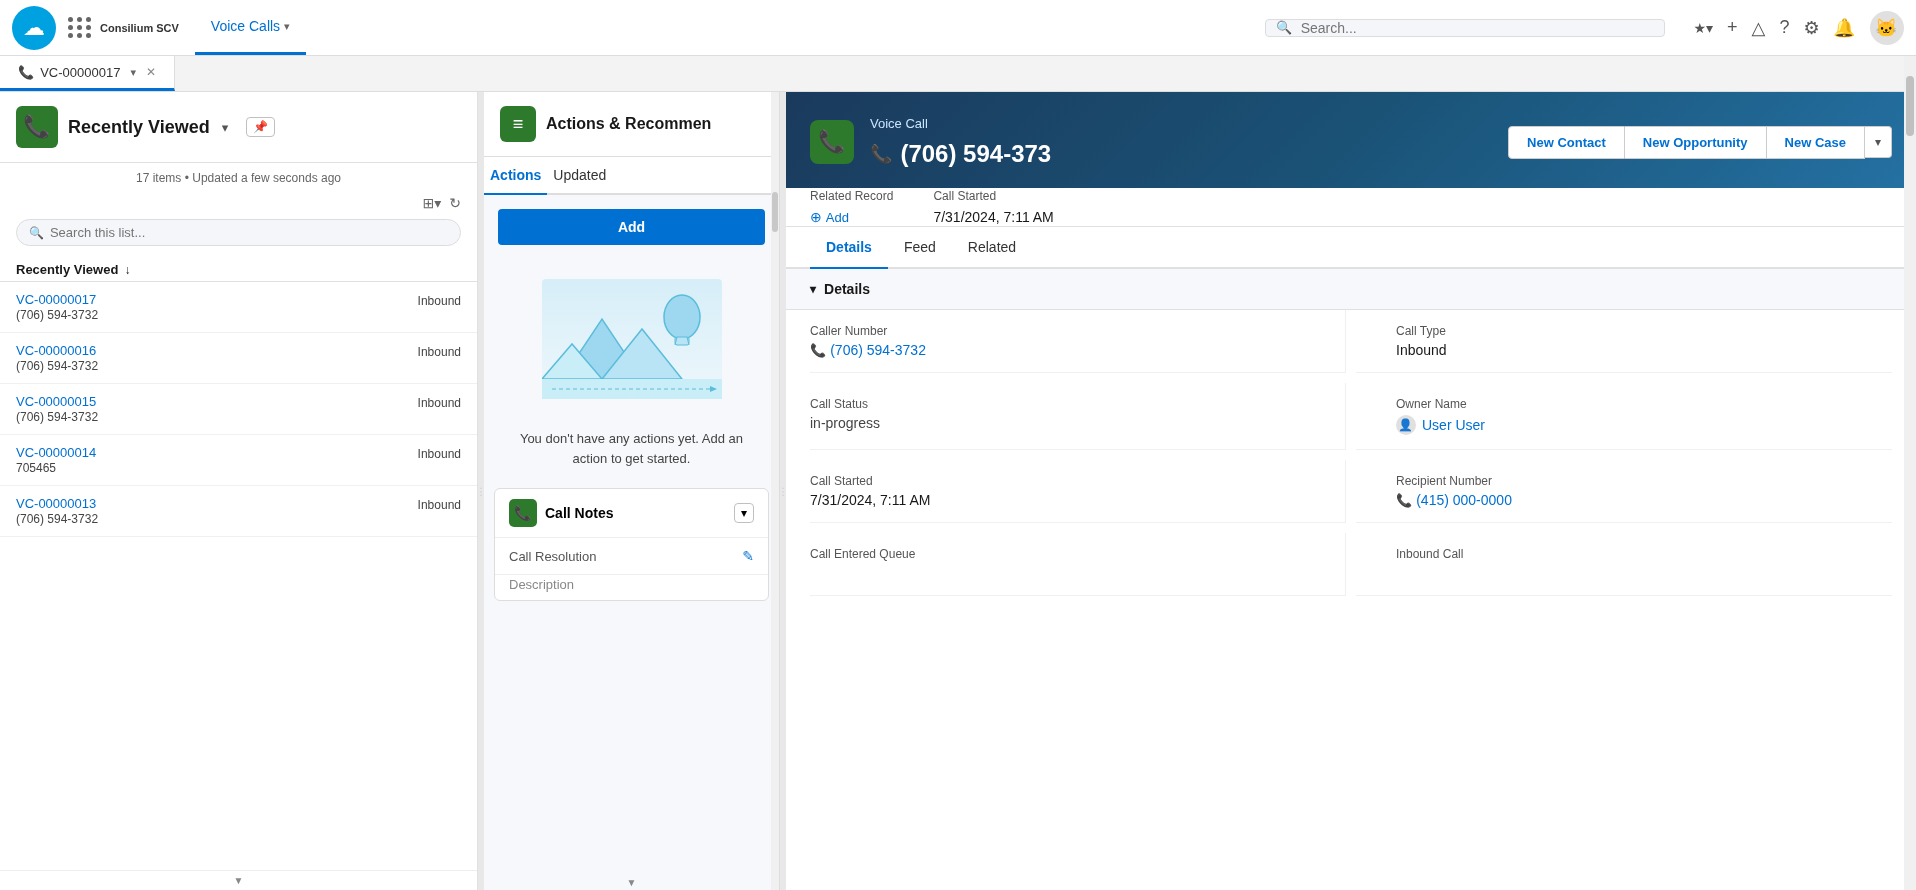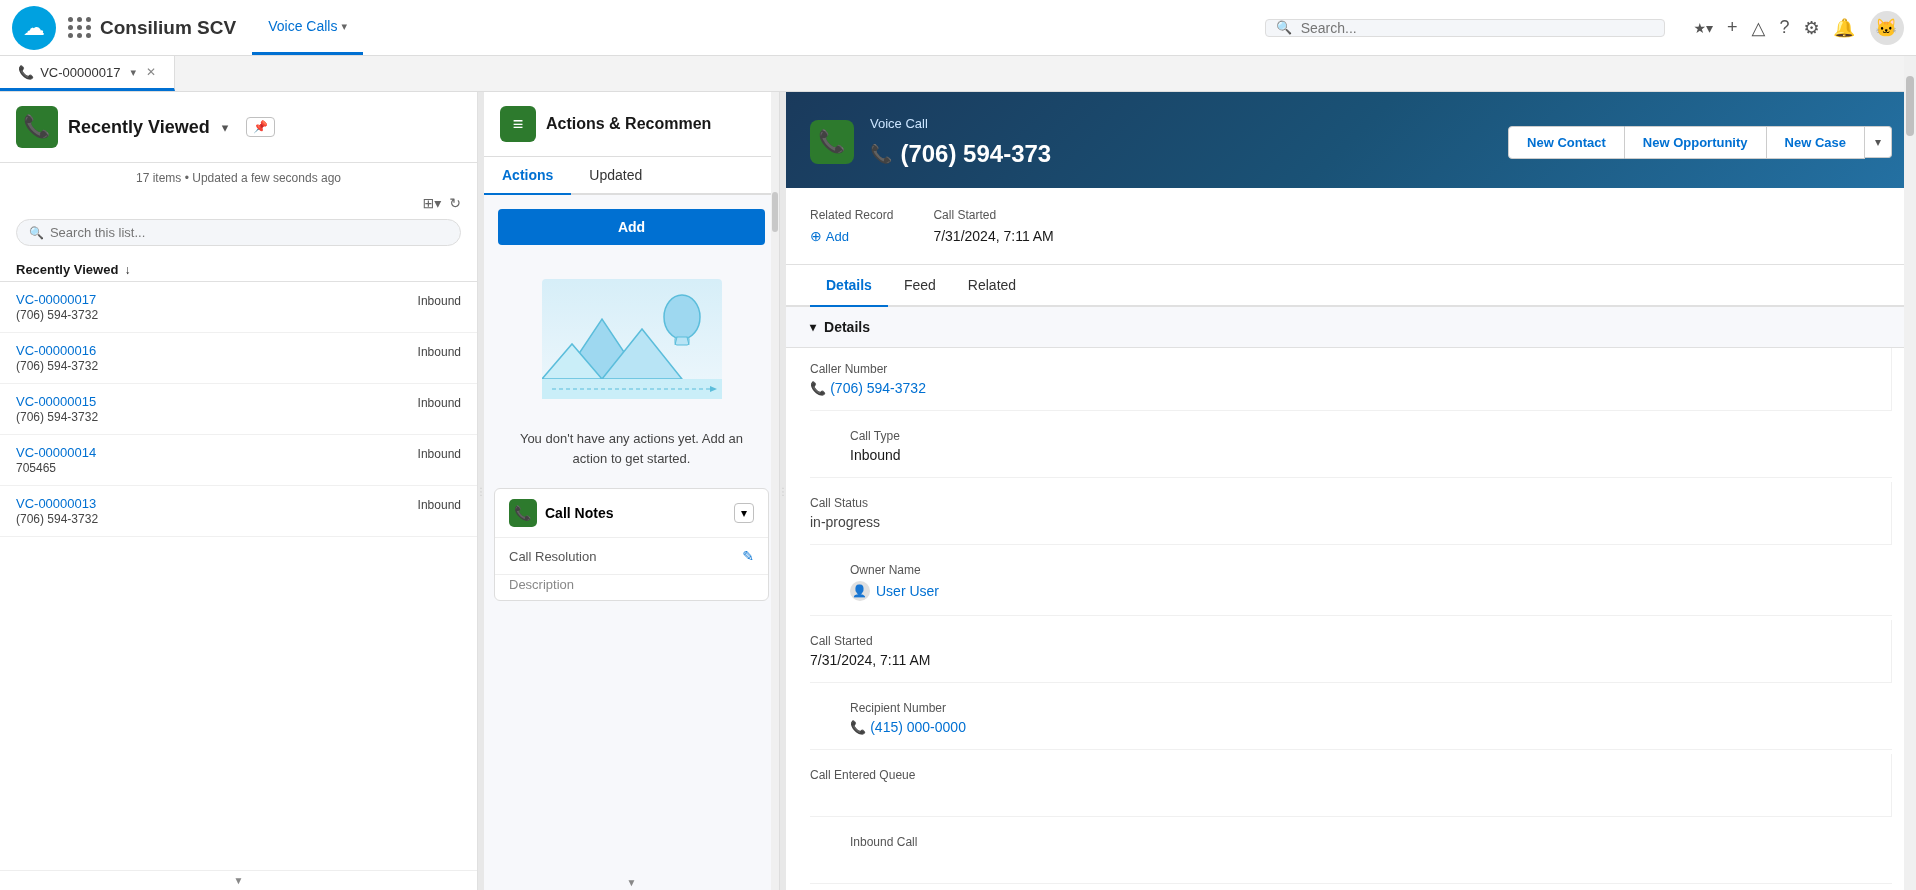--- a/index.html
+++ b/index.html
@@ -12,21 +12,21 @@
     }
     .salesforce-logo {
       width: 44px; height: 44px; background: #00a1e0; border-radius: 50%;
       display: flex; align-items: center; justify-content: center; color: #fff; font-size: 22px; flex-shrink: 0;
     }
     .app-name {
       display: flex; align-items: center; gap: 8px; margin-left: 4px; margin-right: 8px;
     }
     .app-dots { display: grid; grid-template-columns: repeat(3,6px); gap: 3px; }
     .app-dot { width: 5px; height: 5px; background: #666; border-radius: 50%; }
-    .app-label { font-size: 19px; font-weight: 600; color: #333; }
+    .app-label { font-size: 11px; font-weight: 600; color: #333; }
     .tab-bar {
       display: flex; align-items: center; gap: 0; flex: 1; height: 100%;
     }
     .tab-item {
       display: flex; align-items: center; padding: 0 16px; height: 100%; cursor: pointer;
       font-size: 14px; color: #444; border-bottom: 3px solid transparent; white-space: nowrap; justify-content: space-between;
     }
     .tab-item.active { border-bottom-color: #0070d2; color: #0070d2; }
     .tab-chevron { margin-left: 4px; font-size: 11px; color: #666; }
     .search-bar {
@@ -107,21 +107,21 @@
       display: flex; align-items: center; gap: 10px; padding: 14px 16px;
       border-bottom: 1px solid #ddd; background: #fff;
     }
     .middle-icon {
       width: 36px; height: 36px; background: #2d7a2d; border-radius: 6px;
       display: flex; align-items: center; justify-content: center; color: #fff; font-size: 18px;
     }
     .middle-title { font-size: 16px; font-weight: 700; color: #181818; }
     .middle-tabs { display: flex; border-bottom: 2px solid #ddd; background: #fff; }
     .middle-tab {
-      padding: 10px 18px; font-size: 14px; color: #333; cursor: pointer; border-bottom: 2px solid transparent;
+      padding: 10px 6px; font-size: 14px; color: #333; cursor: pointer; border-bottom: 2px solid transparent;
       margin-bottom: -2px;
     }
     .middle-tab.active { border-bottom-color: #0070d2; color: #0070d2; font-weight: 600; }
     .add-btn {
       margin: 14px; background: #0070d2; color: #fff; border: none; border-radius: 4px;
       padding: 10px; font-size: 14px; font-weight: 600; cursor: pointer; text-align: center;
     }
     .illustration { display: flex; justify-content: center; padding: 20px 10px; }
     .illus-svg { width: 180px; height: 120px; }
     .no-actions-text { text-align: center; color: #444; font-size: 13px; padding: 10px 20px 20px; line-height: 1.5; }
@@ -164,21 +164,21 @@
     }
     .right-action-btn:first-child { border-radius: 4px 0 0 4px; }
     .right-action-btn:last-child { border-radius: 0; border-left: none; }
     .right-action-chevron {
       padding: 8px 10px; border: 1px solid #ccc; border-left: none; background: #fff;
       border-radius: 0 4px 4px 0; cursor: pointer; font-size: 12px; color: #555;
     }
 
     .right-content { flex: 1; overflow-y: auto; padding: 0; }
     .related-record-section {
-      padding: 20px 24px; border-bottom: 1px solid #e0e0e0;
+      padding: 1px 24px; border-bottom: 1px solid #e0e0e0;
       display: flex; align-items: flex-start; gap: 40px;
     }
     .related-record-label { font-size: 12px; color: #555; margin-bottom: 6px; }
     .related-add-link { color: #0070d2; display: flex; align-items: center; gap: 4px; font-size: 13px; cursor: pointer; }
     .call-started-section { flex: 1; }
     .call-started-value { font-size: 14px; color: #181818; }
     .call-duration-section { flex: 1; }
 
     .details-tabs { display: flex; border-bottom: 2px solid #e0e0e0; padding: 0 24px; }
     .details-tab {
@@ -187,21 +187,21 @@
     }
     .details-tab.active { border-bottom-color: #0070d2; color: #0070d2; font-weight: 600; }
 
     .details-section { padding: 0; }
     .details-collapsible-header {
       display: flex; align-items: center; gap: 8px; padding: 12px 24px;
       background: #f7f8fb; border-bottom: 1px solid #e0e0e0; cursor: pointer;
       font-size: 14px; font-weight: 700; color: #181818;
     }
     .details-grid {
-      display: grid; grid-template-columns: 1fr; gap: 4px;
+      display: grid; grid-template-columns: 1fr 1fr; gap: 10px;
       padding: 0 24px;
     }
     .detail-field {
       padding: 14px 0; border-bottom: 1px solid #f0f0f0;
     }
     .detail-field:nth-child(odd) { padding-right: 40px; border-right: 1px solid #f0f0f0; }
     .detail-field:nth-child(even) { padding-left: 40px; }
     .detail-label { font-size: 12px; color: #555; margin-bottom: 4px; }
     .detail-value { font-size: 14px; color: #181818; }
     .detail-value-link { font-size: 14px; color: #0070d2; display: flex; align-items: center; gap: 4px; }

